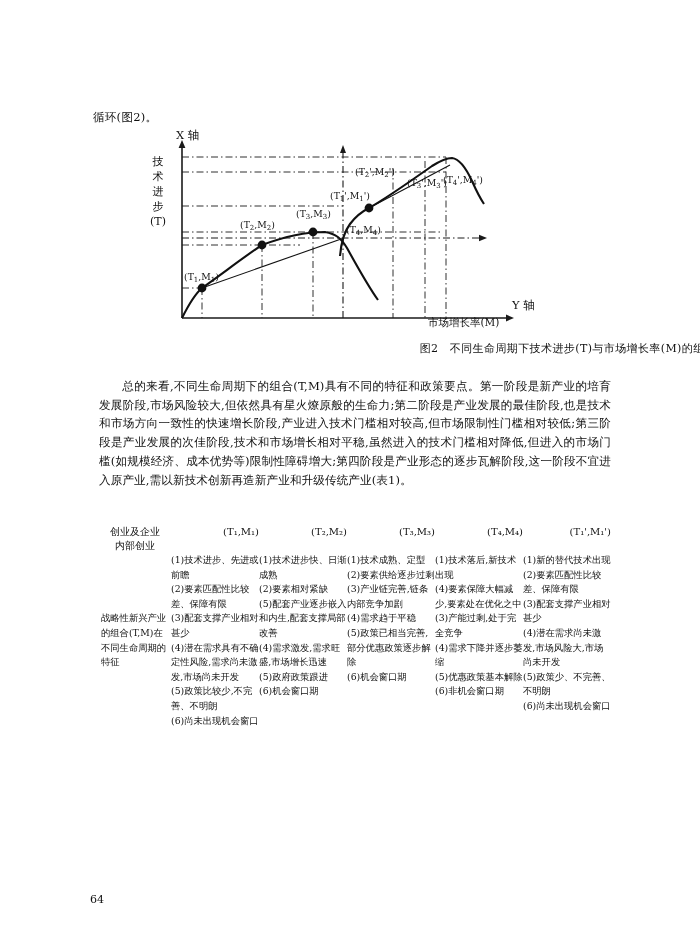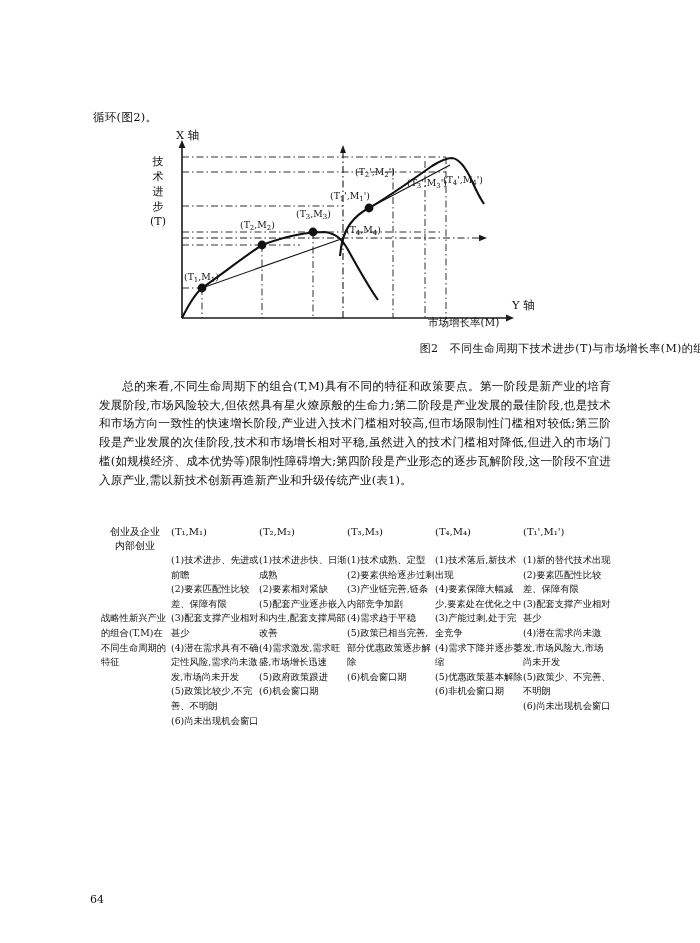--- a/index.html
+++ b/index.html
@@ -128,21 +128,21 @@
   .rule-top td {
     border-top: 1.3px solid #111;
   }
   .rule-mid td {
     border-top: 0.8px solid #111;
   }
   .rule-bot td {
     border-top: 1.3px solid #111;
   }
   .hdr-row td {
-    text-align: left;
+    text-align: right;
     font-size: 10px;
     padding: 7px 0 8px 0;
     font-family: "DejaVu Serif", "Liberation Serif", serif;
   }
   .hdr-row td.rowlab {
     text-align: center;
     line-height: 14px;
     font-size: 10px;
   }
   .body-row td {

